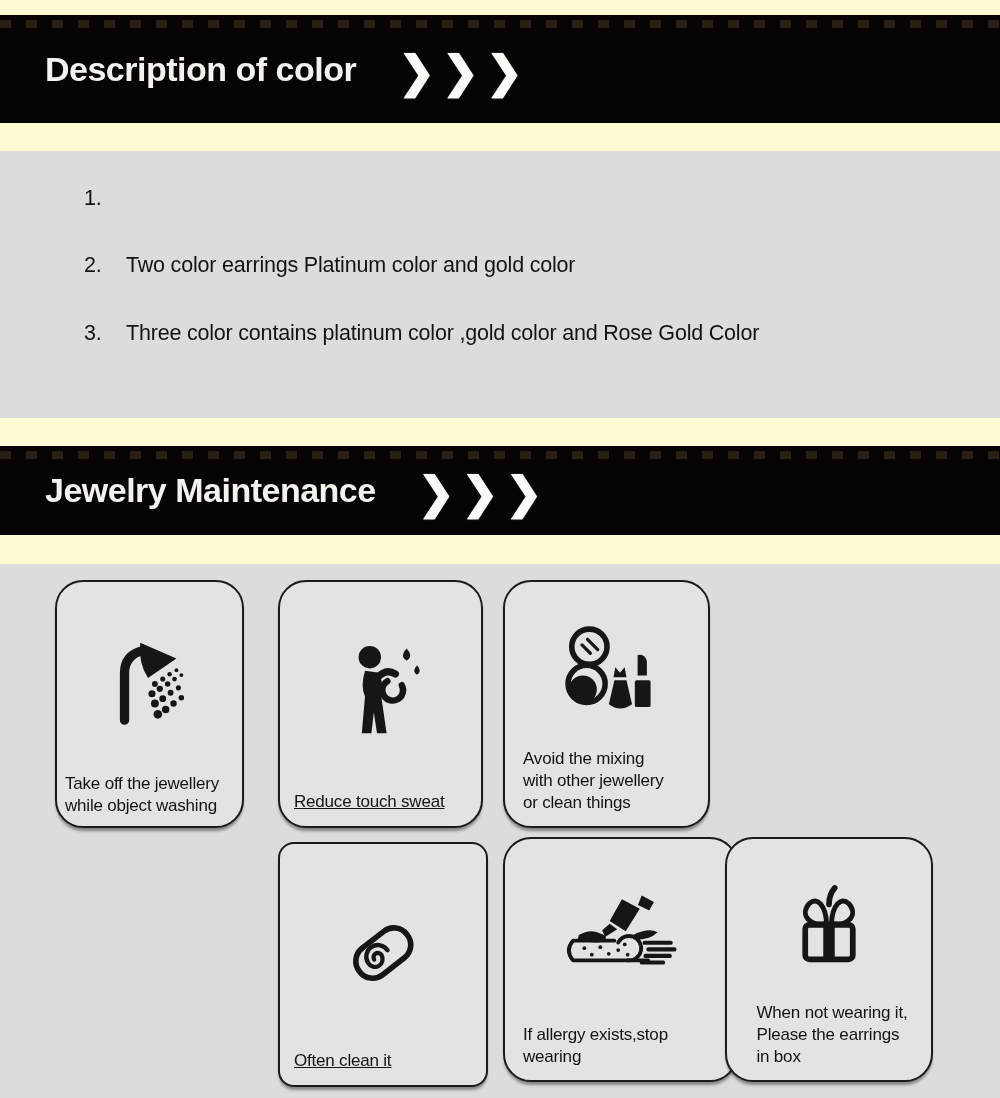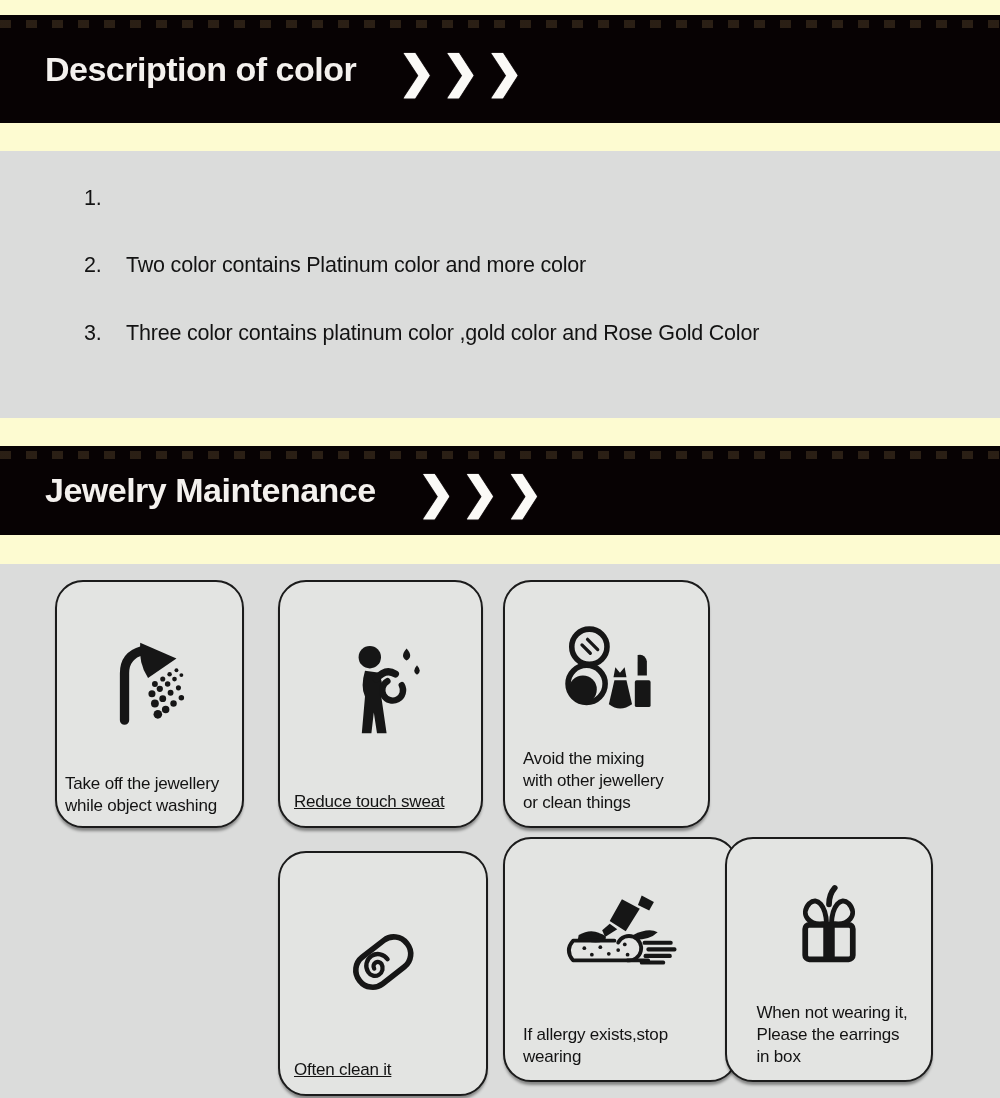--- a/index.html
+++ b/index.html
@@ -26,21 +26,21 @@
   .note .num{width:26px;flex:0 0 26px;margin-right:16px;text-align:left;}
   .note.n1{margin-bottom:32px}.note.n2{margin-bottom:33px}
 
   .cards{position:relative;height:549px;}
   .card{position:absolute;background:var(--card-bg);border:2.5px solid var(--card-border);
     border-radius:28px;box-shadow:0 4px 3px -1px rgba(0,0,0,.40);
     display:flex;flex-direction:column;}
   .c1{left:55px;  top:16px;  width:189px;height:248px;}
   .c2{left:278px; top:16px;  width:205px;height:248px;}
   .c3{left:503px; top:16px;  width:207px;height:248px;}
-  .c4{left:278px; top:287px; width:210px;height:245px;}
+  .c4{left:278px; top:278px; width:210px;height:245px;border-radius:16px;}
   .c5{left:503px; top:273px; width:235px;height:245px;}
   .c6{left:725px; top:273px; width:208px;height:245px;align-items:center;}
   .icon-wrap{flex:1;display:flex;align-items:center;justify-content:center;padding-top:8px;}
   .caption{font-size:17px;line-height:1.3;color:var(--text);padding:0 12px 12px 14px;letter-spacing:-.2px;}
   .caption.tight{padding-left:8px;padding-right:4px;padding-bottom:9px;}
   .caption.center{text-align:left;padding-bottom:13px;text-decoration:underline;}
   .caption.pad18{padding-left:18px;}
   svg .st{stroke:var(--icon);fill:none;stroke-linecap:round;stroke-linejoin:round;}
   svg .fl{fill:var(--icon);}
 </style>
@@ -58,21 +58,21 @@
 
   <div class="strip s28"></div>
 
   <section class="notes">
     <div class="note n1">
       <span class="num">1.</span>
     </div>
     <div class="note n2">
       <span class="num">2.</span>
       <div>
-        <div>Two color contains Platinum color and more color</div>
+        <div>Two color earrings Platinum color and gold color</div>
       </div>
     </div>
     <div class="note n3">
       <span class="num">3.</span>
       <div>
         <div>Three color contains platinum color ,gold color and Rose Gold Color</div>
       </div>
     </div>
   </section>
 

